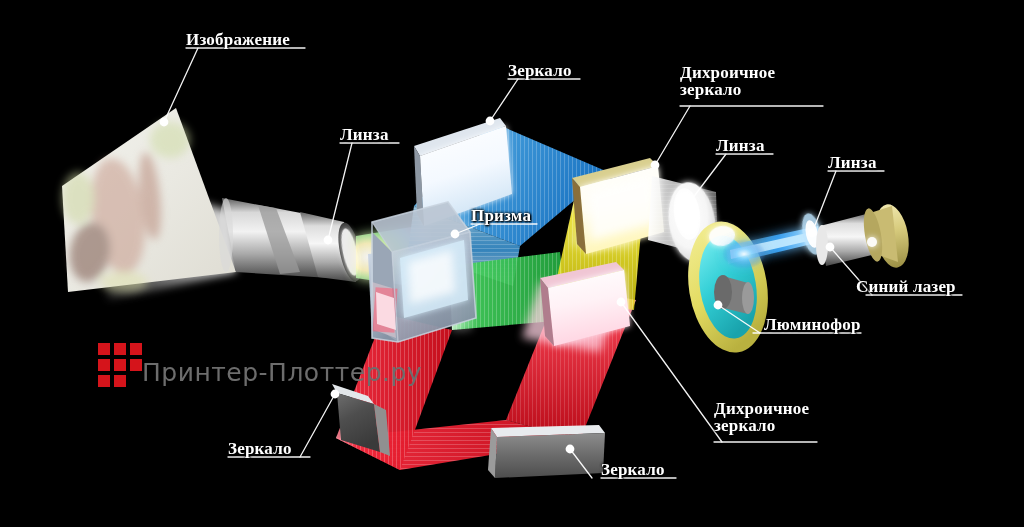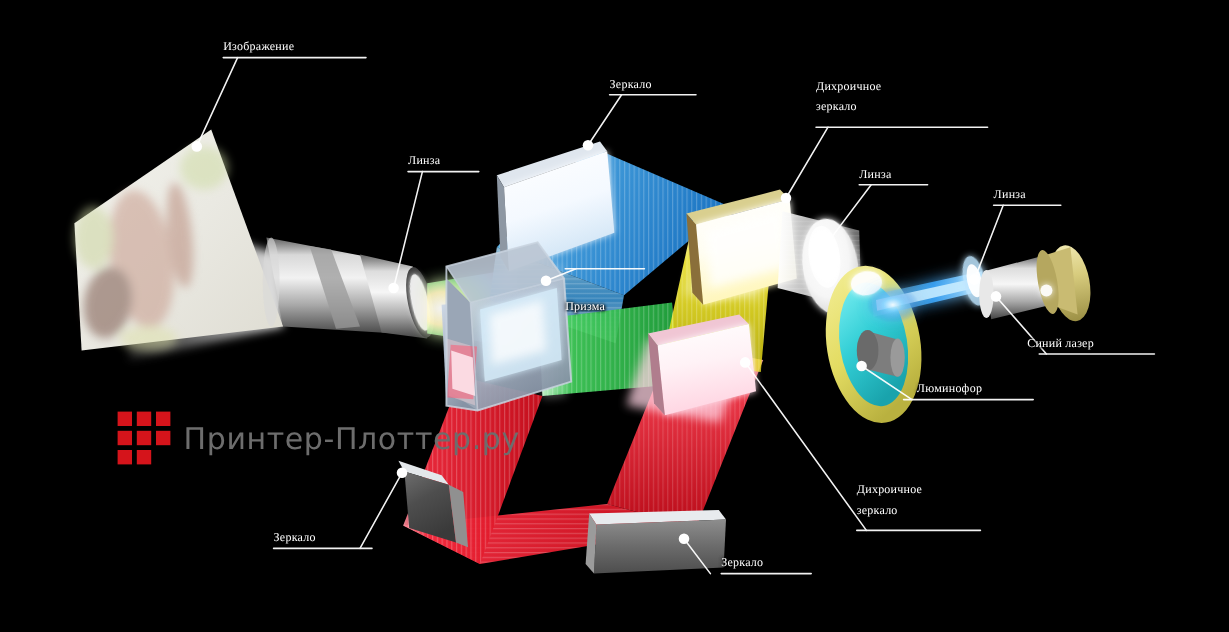--- a/index.html
+++ b/index.html
@@ -19,33 +19,33 @@
     position: absolute;
     left: 0;
     top: 0;
     width: 1024px;
     height: 527px;
   }
   .label {
     position: absolute;
     color: #ffffff;
     font-family: "Liberation Serif", "DejaVu Serif", serif;
-    font-weight: normal;
-    font-size: 10px;
+    font-weight: bold;
+    font-size: 17px;
     line-height: 17px;
     white-space: pre;
     letter-spacing: 0.2px;
     text-shadow: 0 0 3px #000, 0 0 3px #000, 1px 1px 2px #000;
   }
 
   .wm {
     position: absolute;
     display: flex;
-    align-items: center;
-    gap: 11px;
+    align-items: flex-end;
+    gap: 0;
   }
   .wm-grid {
     width: 44px;
     height: 44px;
     display: grid;
     grid-template-columns: repeat(3, 12px);
     grid-template-rows: repeat(3, 12px);
     gap: 4px;
   }
   .wm-cell { background: #d5141b; }
@@ -450,21 +450,21 @@
         <circle cx="621" cy="302" r="4.4" fill="#ffffff"></circle>
         <circle cx="335" cy="394" r="4.4" fill="#ffffff"></circle>
         <circle cx="570" cy="449" r="4.4" fill="#ffffff"></circle>
       </g>
   </svg>
 
   <div id="label-layer">
       <div class="label" style="left: 186px; top: 31px;">Изображение</div>
       <div class="label" style="left: 340px; top: 126px;">Линза</div>
       <div class="label" style="left: 508px; top: 62px;">Зеркало</div>
-      <div class="label" style="left: 471px; top: 207px; margin-top: 40px;">Призма</div>
+      <div class="label" style="left: 471px; top: 207px;">Призма</div>
       <div class="label" style="left: 680px; top: 64px;">Дихроичное
 зеркало</div>
       <div class="label" style="left: 716px; top: 137px;">Линза</div>
       <div class="label" style="left: 828px; top: 154px;">Линза</div>
       <div class="label" style="left: 856px; top: 278px;">Синий лазер</div>
       <div class="label" style="left: 764px; top: 316px;">Люминофор</div>
       <div class="label" style="left: 714px; top: 400px;">Дихроичное
 зеркало</div>
       <div class="label" style="left: 228px; top: 440px;">Зеркало</div>
       <div class="label" style="left: 601px; top: 461px;">Зеркало</div>

